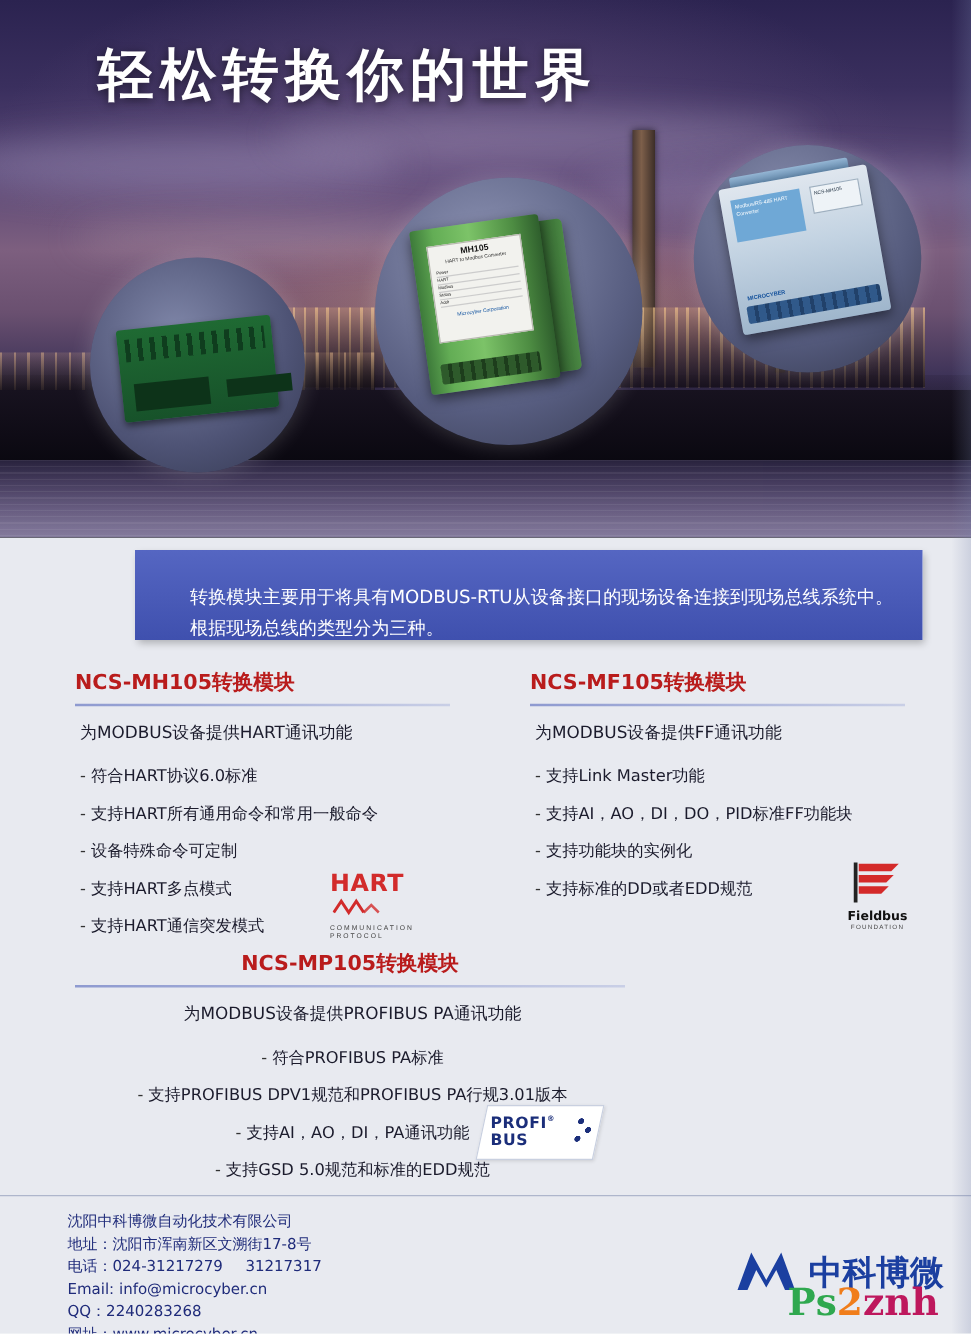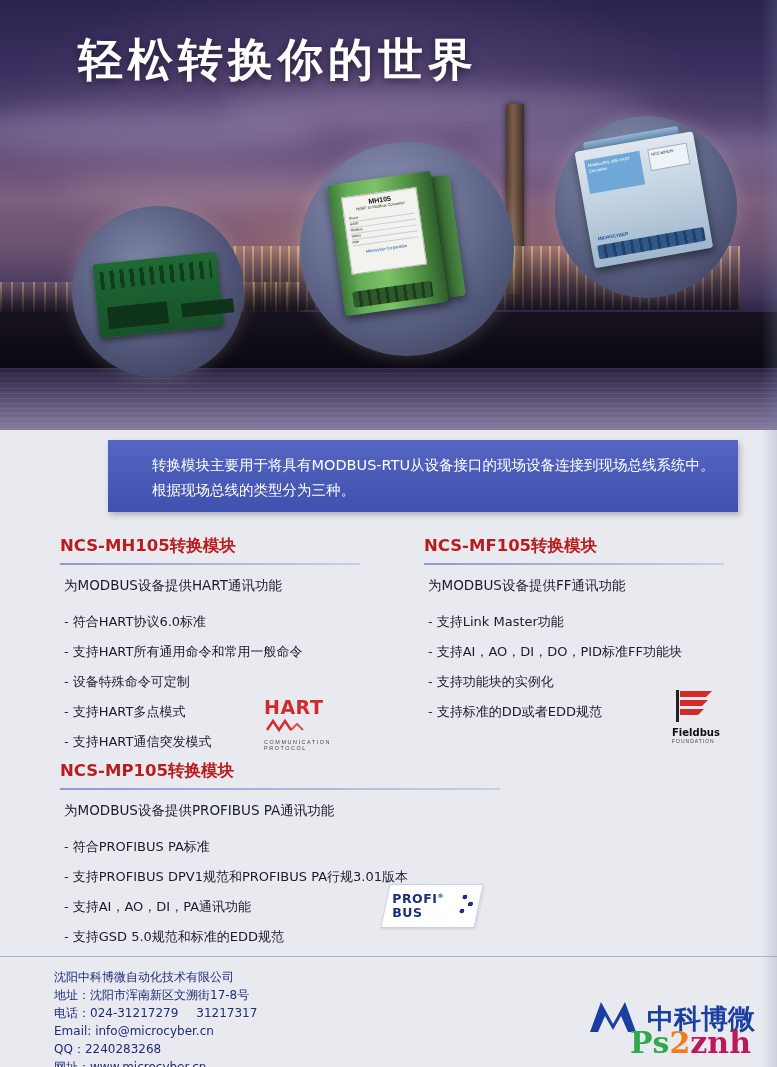--- a/index.html
+++ b/index.html
@@ -221,21 +221,21 @@
   
   .callout {
     position: absolute;
     left: 108px; top: 440px; width: 630px; height: 72px;
     background: linear-gradient(to bottom, #5566c2 0%, #4a5bb8 50%, #3f50ae 100%);
     color: #ffffff;
     box-shadow: 2px 3px 6px rgba(0,0,0,0.25);
   }
   .callout p {
     margin: 0;
-    padding: 13px 22px 0 44px;
+    padding: 26px 22px 0 44px;
     font-size: 14.5px;
     line-height: 25px;
     font-family: "DejaVu Sans", sans-serif;
   }
 
   
   .body-bg {
     position: absolute; left: 0; top: 430px; width: 777px; height: 637px;
     background: linear-gradient(to bottom, #dfe3ec 0%, #eceef4 12%, #f4f5f9 40%, #eef0f6 80%, #e6e9f1 100%);
     z-index: -1;
@@ -273,39 +273,39 @@
     font-size: 13px;
     color: #1b1b2c;
     line-height: 30px;
     white-space: nowrap;
     font-family: "DejaVu Sans", sans-serif;
   }
   ul.feat li .dash { color: #333; margin-right: 4px; }
 
   #sect-mh { left: 60px; top: 535px; width: 300px; }
   #sect-mf { left: 424px; top: 535px; width: 300px; }
-  #sect-mp { left: 60px; top: 760px; width: 440px; }
+  #sect-mp { left: 60px; top: 760px; width: 440px; text-align: center; }
 
   
   .hart-logo {
     position: absolute; left: 264px; top: 696px; width: 92px; text-align: left;
   }
   .hart-logo .w {
     font-size: 19px; font-weight: bold; color: #d22b2b; letter-spacing: 0.5px;
     font-family: "DejaVu Sans", sans-serif;
   }
   .hart-logo .wave {
     display: inline-block; vertical-align: middle; margin-left: 2px;
   }
   .hart-logo .sub {
     font-size: 5.4px; color: #444; letter-spacing: 1.6px; margin-top: 1px;
     font-family: "Liberation Sans", sans-serif;
   }
 
-  .ff-logo { position: absolute; left: 672px; top: 688px; width: 60px; text-align: left; }
+  .ff-logo { position: absolute; left: 672px; top: 688px; width: 60px; text-align: center; }
   .ff-logo .mark { font-size: 30px; color: #d42a2a; line-height: 26px; font-weight: bold; font-family: "DejaVu Serif", serif; }
   .ff-logo .n1 { font-size: 10px; color: #111; font-weight: bold; font-family: "DejaVu Sans", sans-serif; }
   .ff-logo .n2 { font-size: 5px; color: #444; letter-spacing: 1px; }
 
   .pb-logo {
     position: absolute; left: 385px; top: 884px; width: 92px; height: 42px;
     background: #ffffff;
     border: 1px solid #c9d0e0;
     transform: skewX(-12deg);
     box-shadow: 1px 1px 3px rgba(0,0,0,0.12);

